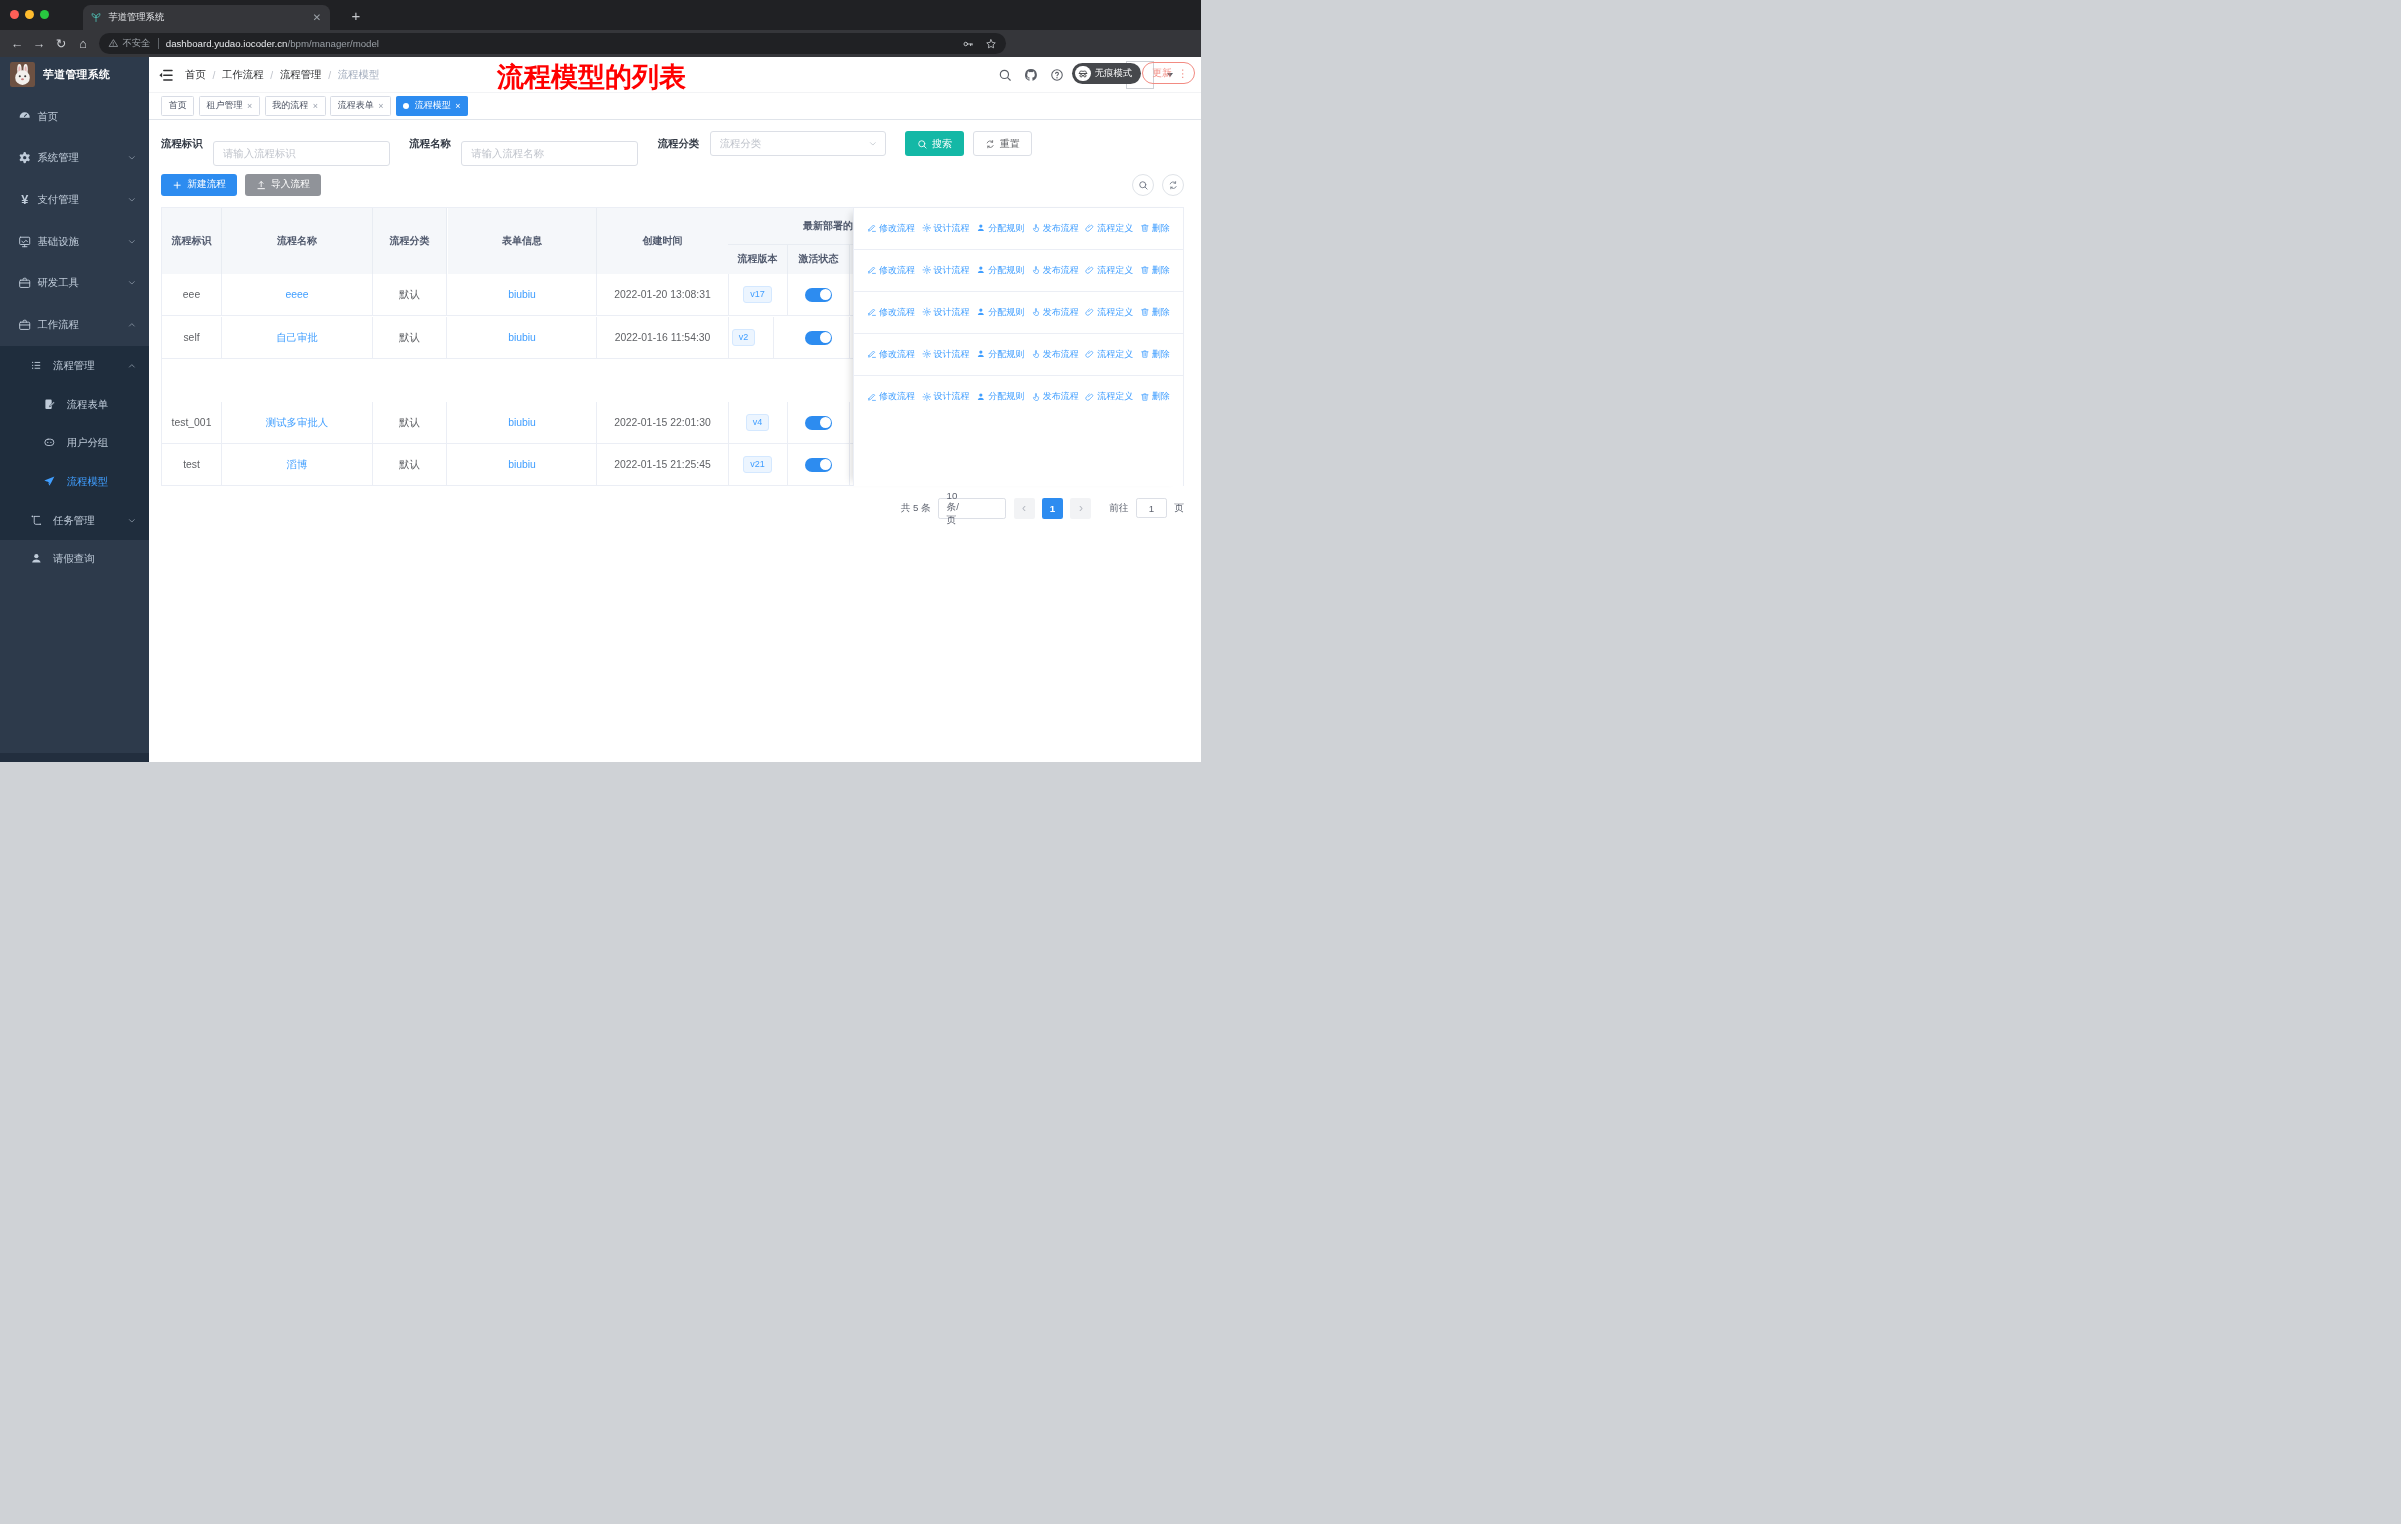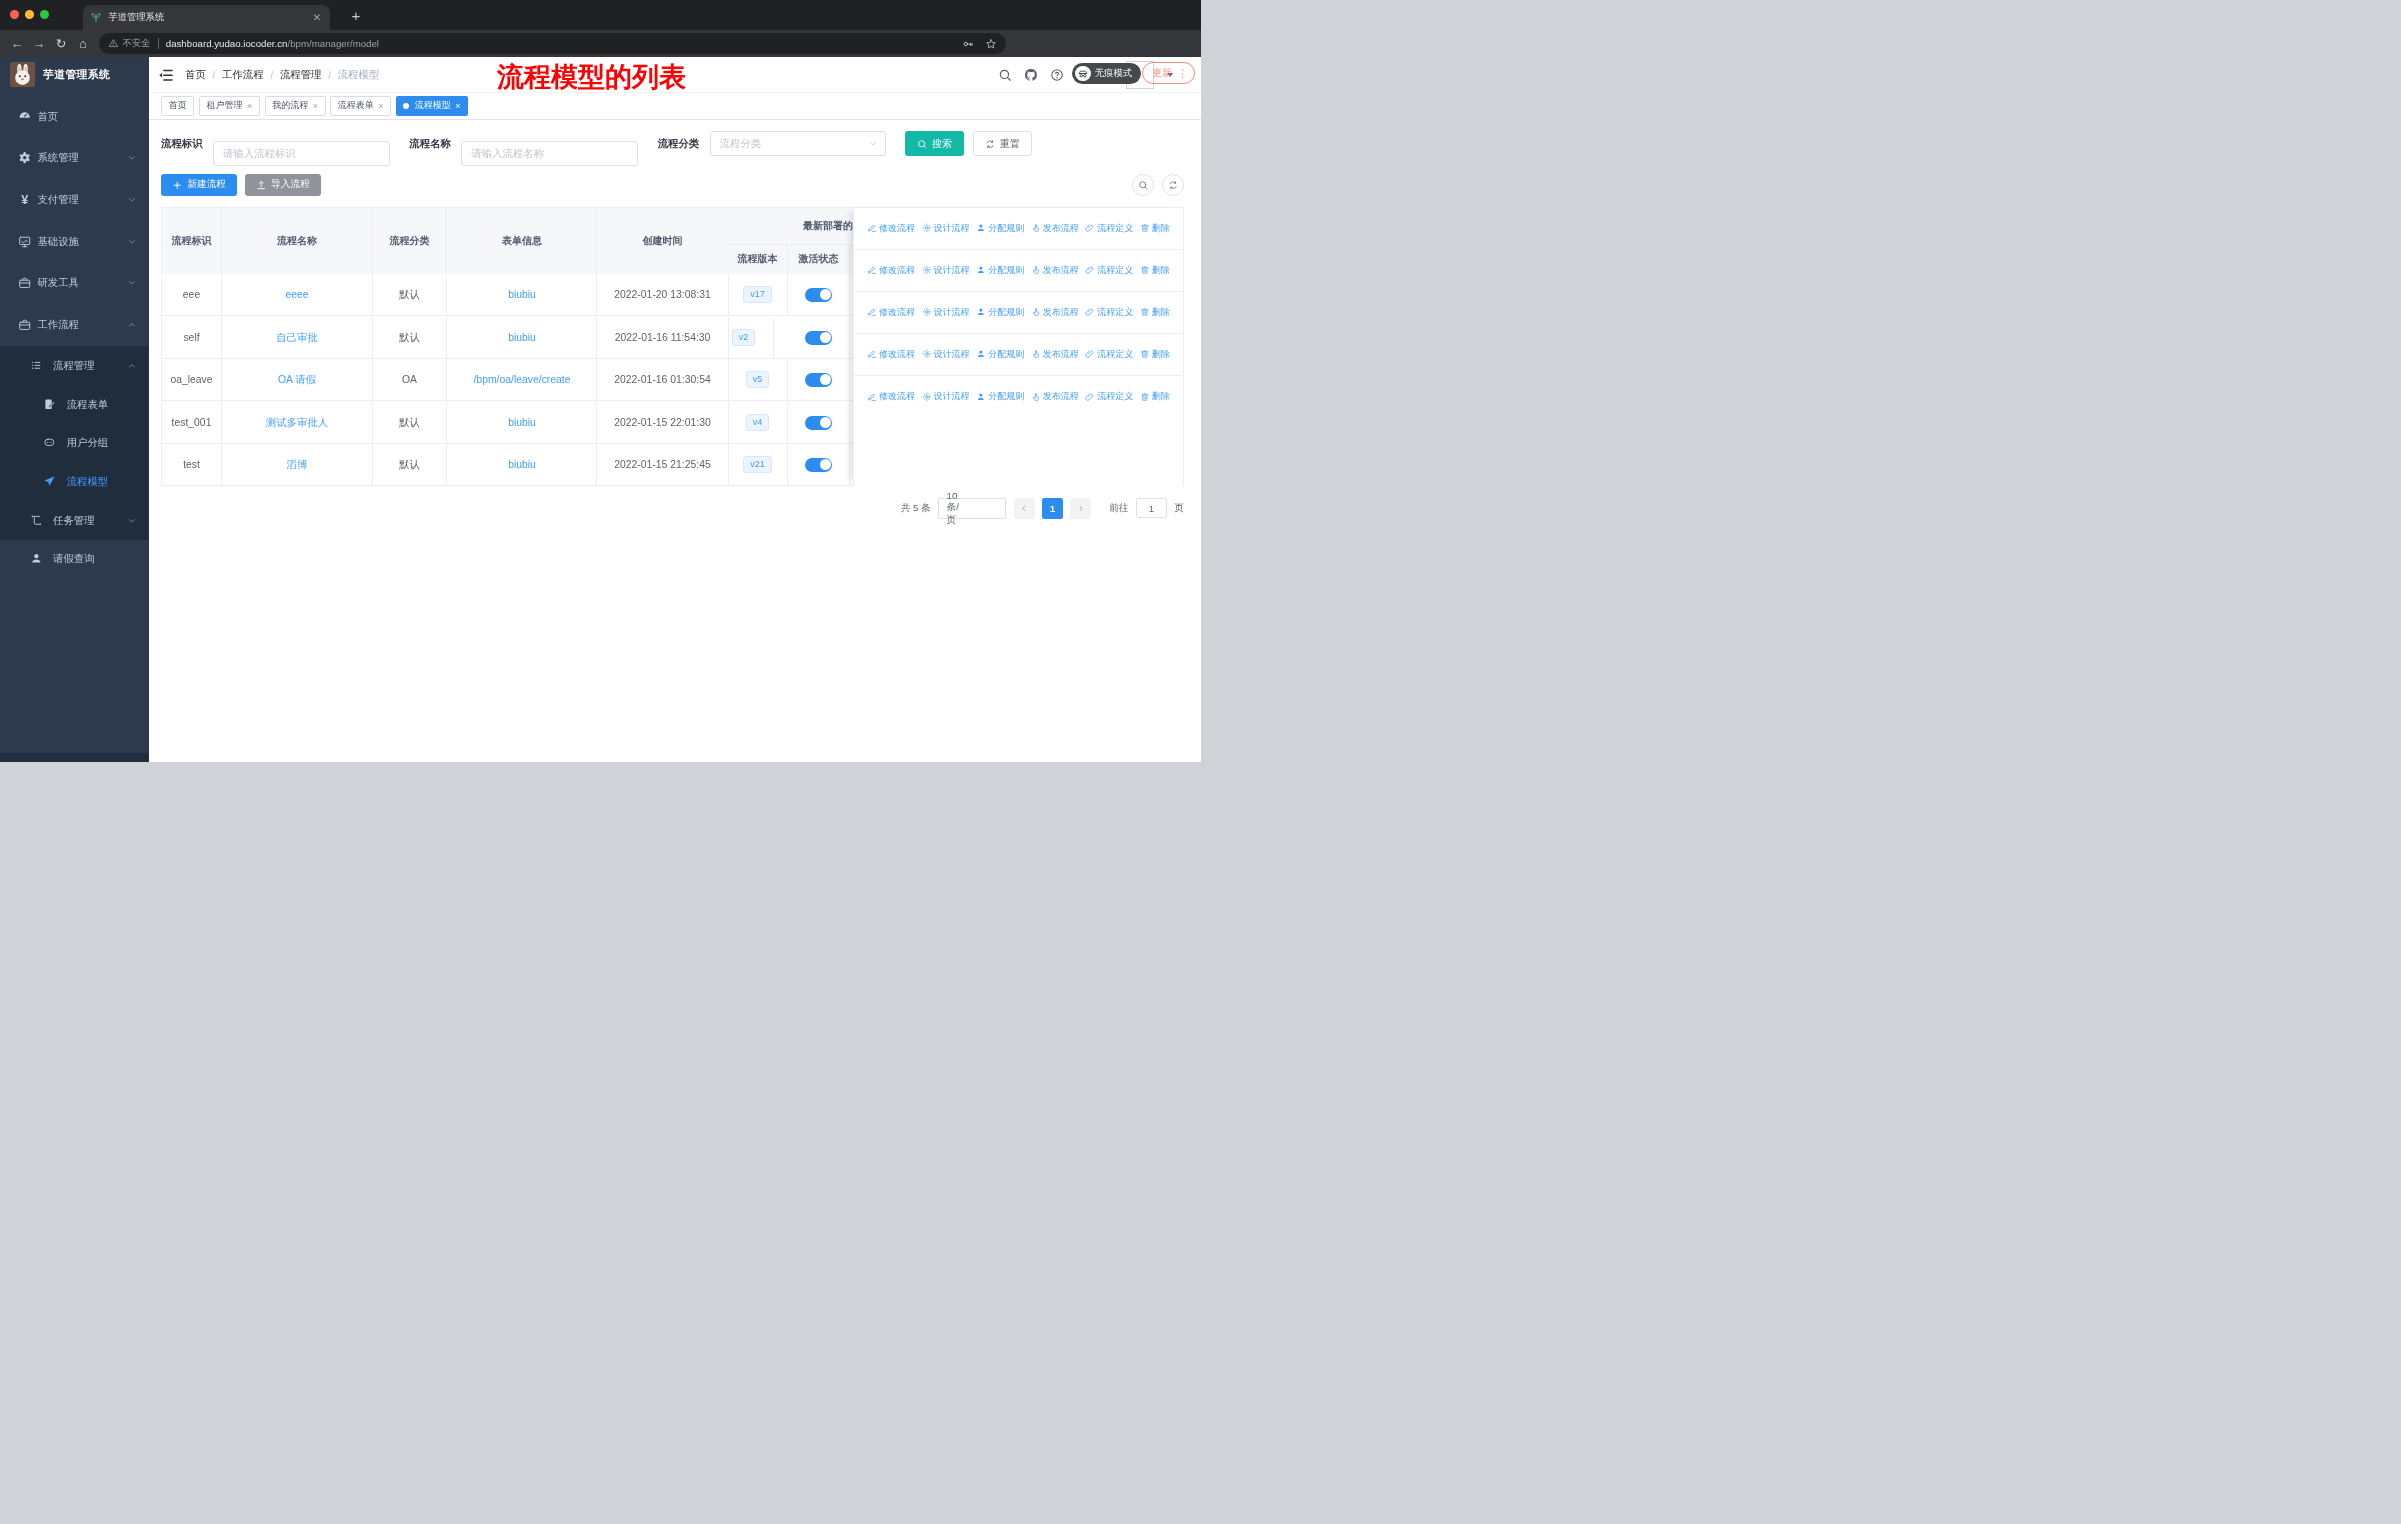--- a/index.html
+++ b/index.html
@@ -558,39 +558,20 @@
               <div class="cell td" style="left: 435px; top: 0px; width: 132px; height: 42px;">2022-01-16 11:54:30</div>
               <div class="cell td" style="left: 552px; top: 0px; width: 60px; height: 42px;">
                 <span class="vbadge">v2</span>
               </div>
               <div class="cell td" style="left: 626px; top: 0px; width: 62px; height: 42px;">
                 <span class="sw">
                   <span class="knob"></span>
                 </span>
               </div>
             </div>
-            <div class="trow" style="top: 151px;">
-              <div class="cell td" style="left: 0px; top: 0px; width: 60px; height: 42px;">oa_leave</div>
-              <div class="cell td" style="left: 60px; top: 0px; width: 151px; height: 42px;">
-                <a class="lnk">OA 请假</a>
-              </div>
-              <div class="cell td" style="left: 211px; top: 0px; width: 74px; height: 42px;">OA</div>
-              <div class="cell td" style="left: 286px; top: 0px; width: 149px; height: 42px;">
-                <a class="lnk">/bpm/oa/leave/create</a>
-              </div>
-              <div class="cell td" style="left: 435px; top: 0px; width: 132px; height: 42px;">2022-01-16 01:30:54</div>
-              <div class="cell td" style="left: 566px; top: 0px; width: 60px; height: 42px;">
-                <span class="vbadge">v5</span>
-              </div>
-              <div class="cell td" style="left: 626px; top: 0px; width: 62px; height: 42px;">
-                <span class="sw">
-                  <span class="knob"></span>
-                </span>
-              </div>
-            </div>
             <div class="trow" style="top: 194px;">
               <div class="cell td" style="left: 0px; top: 0px; width: 60px; height: 42px;">test_001</div>
               <div class="cell td" style="left: 60px; top: 0px; width: 151px; height: 42px;">
                 <a class="lnk">测试多审批人</a>
               </div>
               <div class="cell td" style="left: 211px; top: 0px; width: 74px; height: 42px;">默认</div>
               <div class="cell td" style="left: 286px; top: 0px; width: 149px; height: 42px;">
                 <a class="lnk">biubiu</a>
               </div>
               <div class="cell td" style="left: 435px; top: 0px; width: 132px; height: 42px;">2022-01-15 22:01:30</div>

